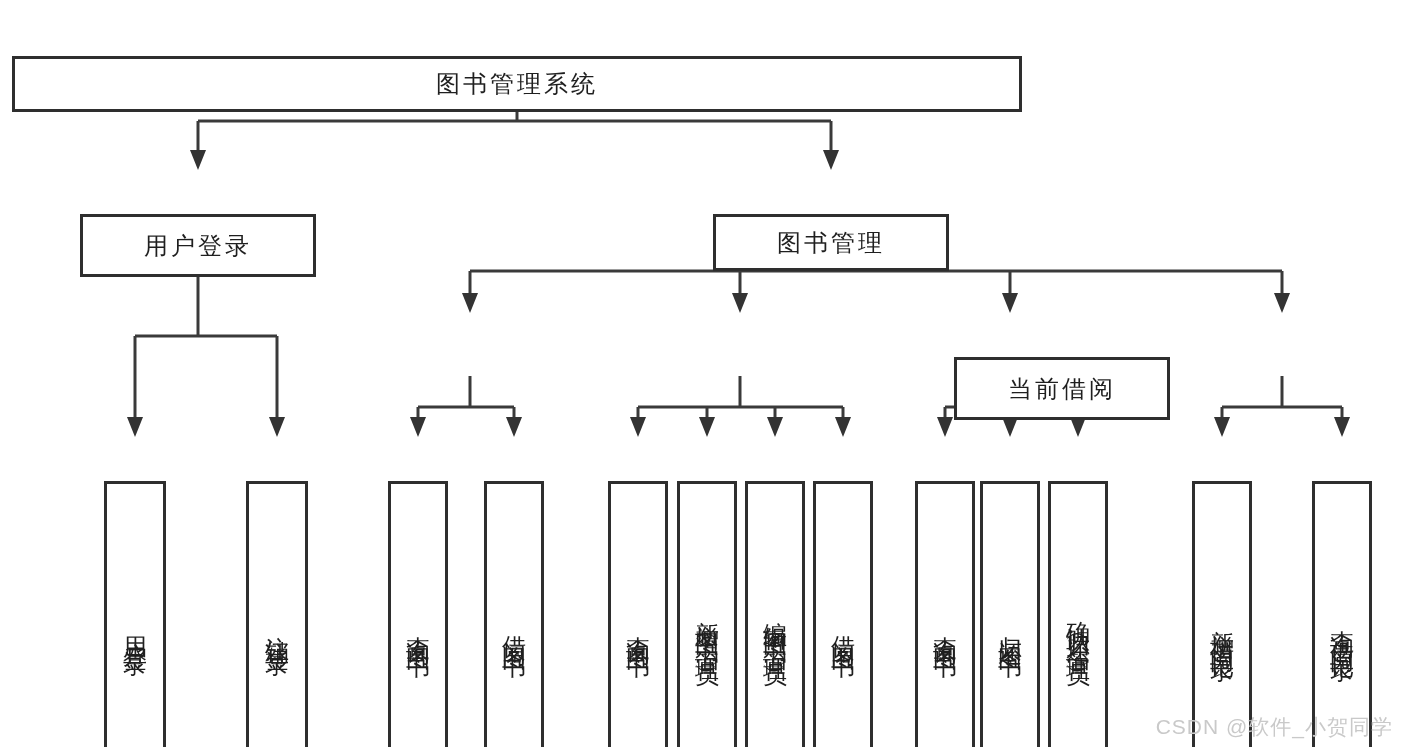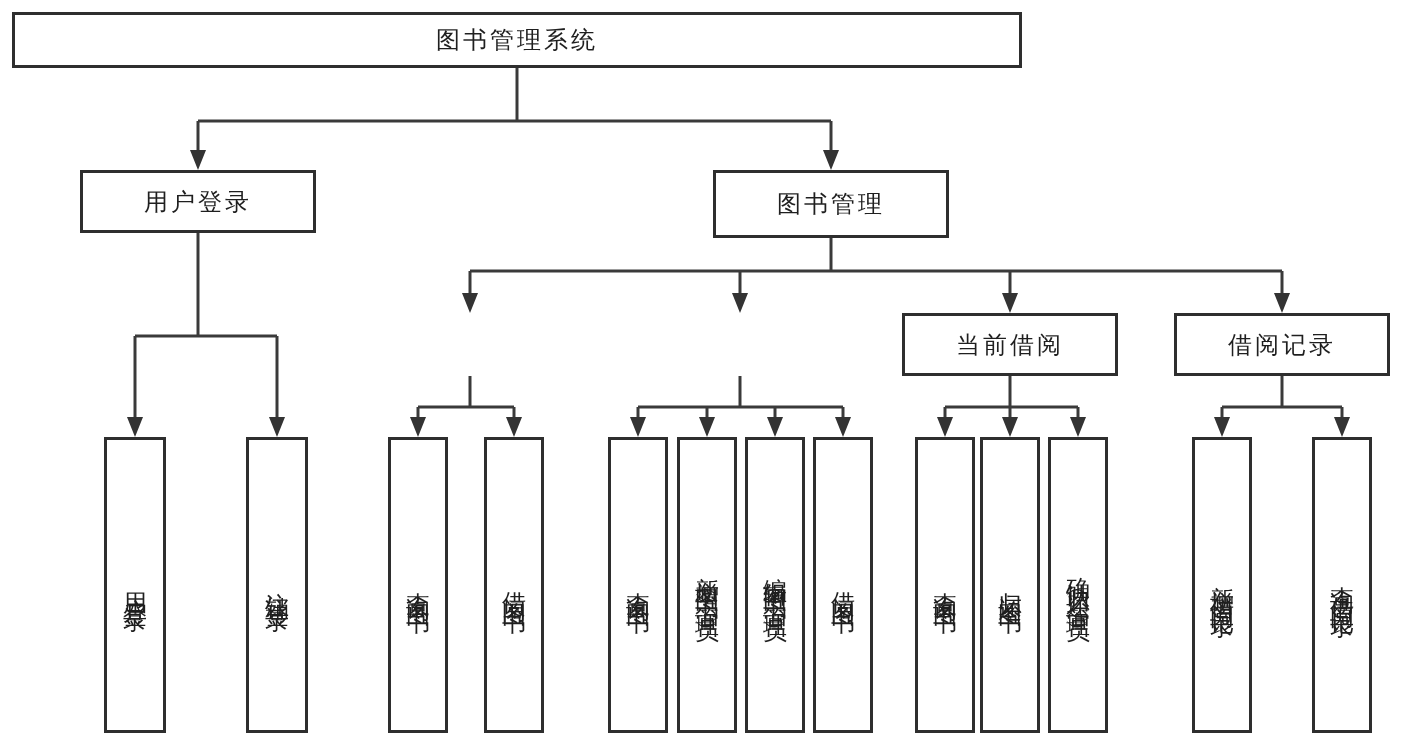--- a/index.html
+++ b/index.html
@@ -1,21 +1,21 @@
 <!DOCTYPE html>
 <html><head>
 <meta charset="utf-8">
 <style>
   html,body{margin:0;padding:0;background:#ffffff;font-family:"Liberation Sans","DejaVu Sans",sans-serif;}
   .stage{position:relative;width:1405px;height:747px;background:#ffffff;overflow:hidden;}
   .connectors{position:absolute;left:0;top:0;width:1405px;height:747px;}
   .connectors path{stroke:#3a3a3a;stroke-width:3;fill:none;}
   .connectors polygon{fill:#333333;stroke:none;}
   .box{position:absolute;box-sizing:border-box;background:#ffffff;border:3px solid #2e2e2e;
-       display:flex;align-items:center;justify-content:center;color:#1f1f1f;}
+       display:flex;align-items:center;justify-content:center;color:#1f1f1f;margin-top:44px;}
   .hbox{font-size:24px;letter-spacing:3px;white-space:nowrap;}
   .vbox .vtxt{writing-mode:vertical-rl;text-orientation:mixed;font-size:24px;letter-spacing:6px;line-height:1;}
   .watermark{position:absolute;right:12px;bottom:6px;font-size:21px;letter-spacing:1px;
              color:#c9c9c9;z-index:5;white-space:nowrap;}
 </style>
 </head>
 <body>
 
 <div class="stage">
 
@@ -81,29 +81,26 @@
       <polygon points="1334,417 1350,417 1342,437"></polygon>
   </svg>
 
   <div class="box hbox" style="left:12px;top:12px;width:1010px;height:56px">
     <span>图书管理系统</span>
   </div>
 
   <div class="box hbox" style="left:80px;top:170px;width:236px;height:63px">
     <span>用户登录</span>
   </div>
-  <div class="box hbox" style="left:713px;top:170px;width:236px;height:68px">
+  <div class="box hbox" style="left:713px;top:170px;width:236px;height:57px">
     <span>图书管理</span>
   </div>
 
-  <div class="box hbox" style="left:902px;top:313px;width:216px;height:63px">
+  <div class="box hbox" style="left:954px;top:313px;width:216px;height:63px">
     <span>当前借阅</span>
-  </div>
-  <div class="box hbox" style="left:1174px;top:313px;width:216px;height:63px">
-    <span>借阅记录</span>
   </div>
 
   <div class="box vbox" style="left:104px;top:437px;width:62px;height:296px">
     <span class="vtxt">用户登录</span>
   </div>
   <div class="box vbox" style="left:246px;top:437px;width:62px;height:296px">
     <span class="vtxt">注销登录</span>
   </div>
 
   <div class="box vbox" style="left:388px;top:437px;width:60px;height:296px">
@@ -136,14 +133,15 @@
     <span class="vtxt">确认归还（管理员）</span>
   </div>
 
   <div class="box vbox" style="left:1192px;top:437px;width:60px;height:296px">
     <span class="vtxt">新增借阅记录</span>
   </div>
   <div class="box vbox" style="left:1312px;top:437px;width:60px;height:296px">
     <span class="vtxt">查询借阅记录</span>
   </div>
 
+  <div class="watermark">CSDN @软件_小贺同学</div>
 
 </div>
 
 </body></html>

